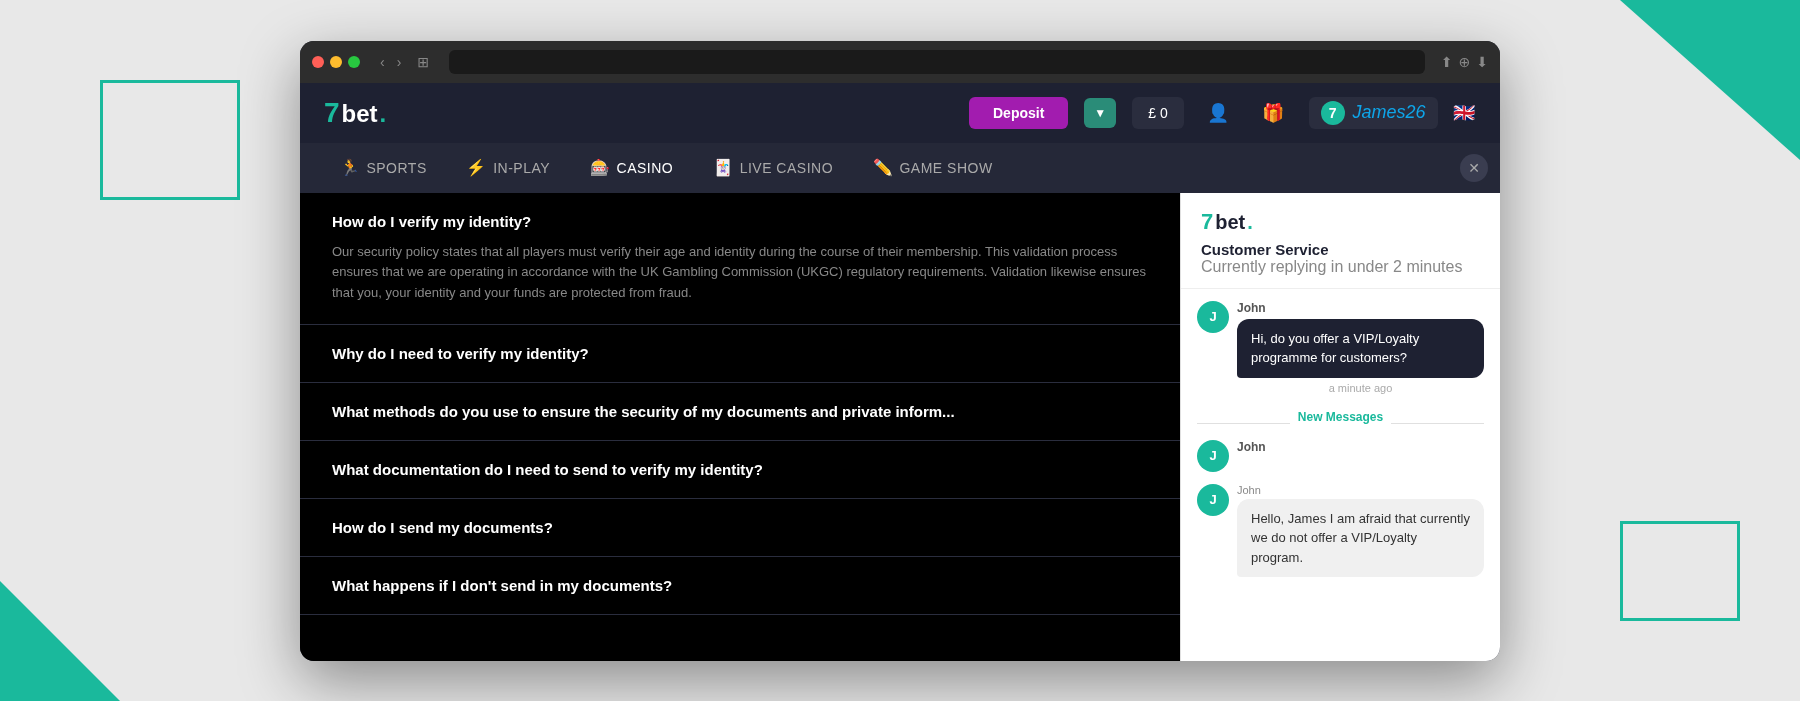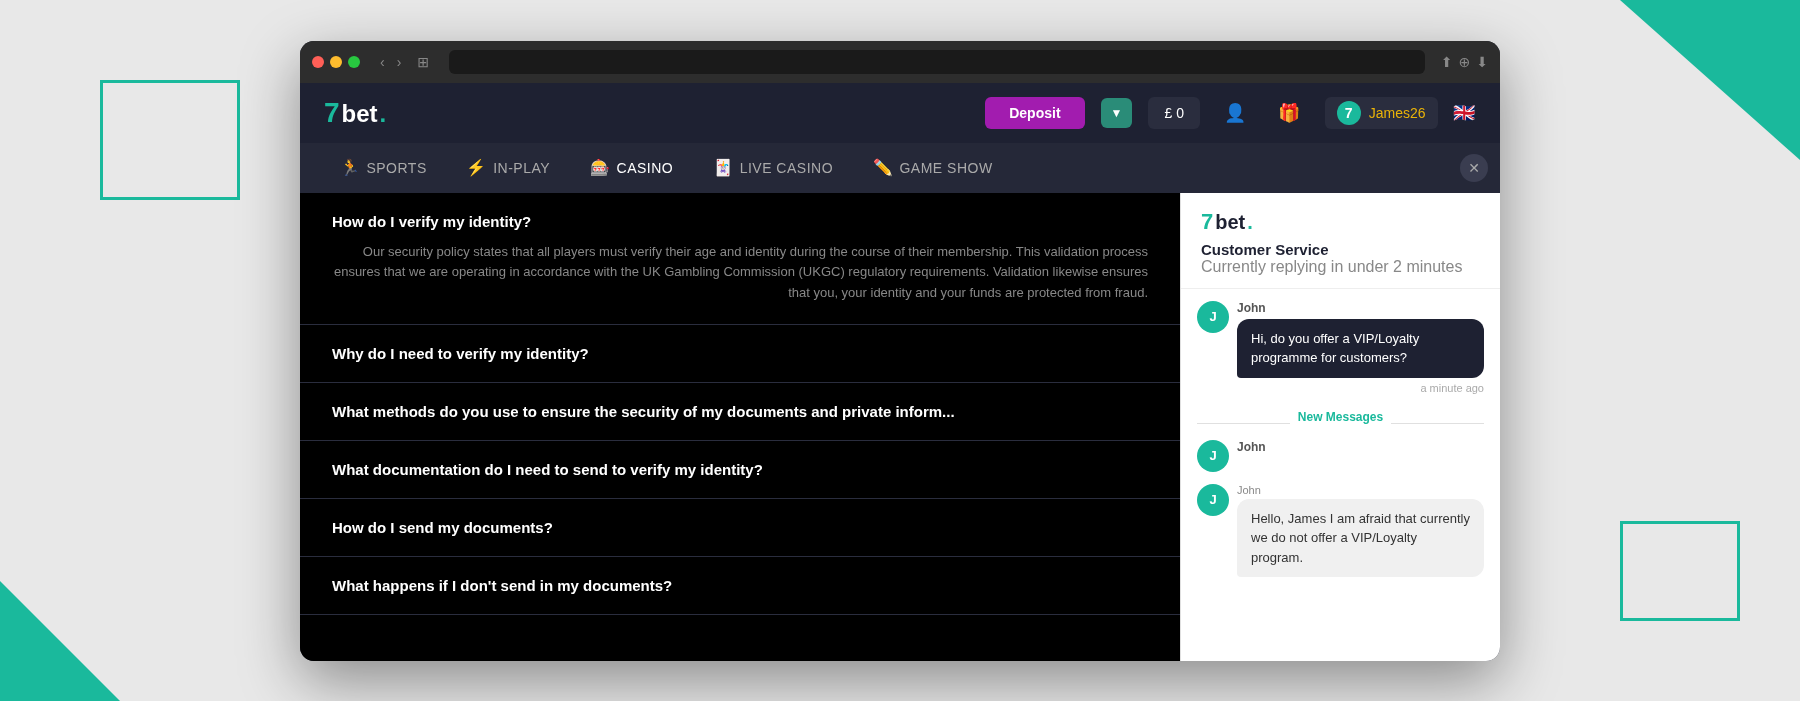--- a/index.html
+++ b/index.html
@@ -208,22 +208,23 @@
       font-weight: 700;
       font-size: 14px;
       width: 24px;
       height: 24px;
       border-radius: 50%;
       display: flex;
       align-items: center;
       justify-content: center;
     }
     .username {
-      color: #eab308;
-      font-size: 14px;
+      color: #0ea5e9;
+      font-size: 18px;
+      font-style: italic;
     }
     .flag {
       font-size: 18px;
     }
 
     
     .nav-bar {
       background: #252838;
       height: 50px;
       display: flex;
@@ -287,21 +288,20 @@
       color: #fff;
       font-size: 15px;
       font-weight: 600;
       cursor: pointer;
     }
     .faq-answer {
       color: #888;
       font-size: 13px;
       margin-top: 12px;
       line-height: 1.6;
-      text-align: right;
     }
 
     
     .chat-panel {
       width: 320px;
       background: #fff;
       display: flex;
       flex-direction: column;
       border-left: 1px solid #e0e0e0;
       position: relative;
@@ -388,21 +388,21 @@
       background: #f0f0f0;
       color: #333;
       font-size: 13px;
       padding: 10px 14px;
       border-radius: 12px 12px 12px 4px;
       line-height: 1.5;
     }
     .chat-timestamp {
       color: #aaa;
       font-size: 11px;
-      text-align: right;
+      text-align: center;
       margin-top: 4px;
     }
     .chat-divider {
       display: flex;
       align-items: flex-end;
       gap: 8px;
       margin: 4px 0;
     }
     .chat-divider-line {
       flex: 1;

